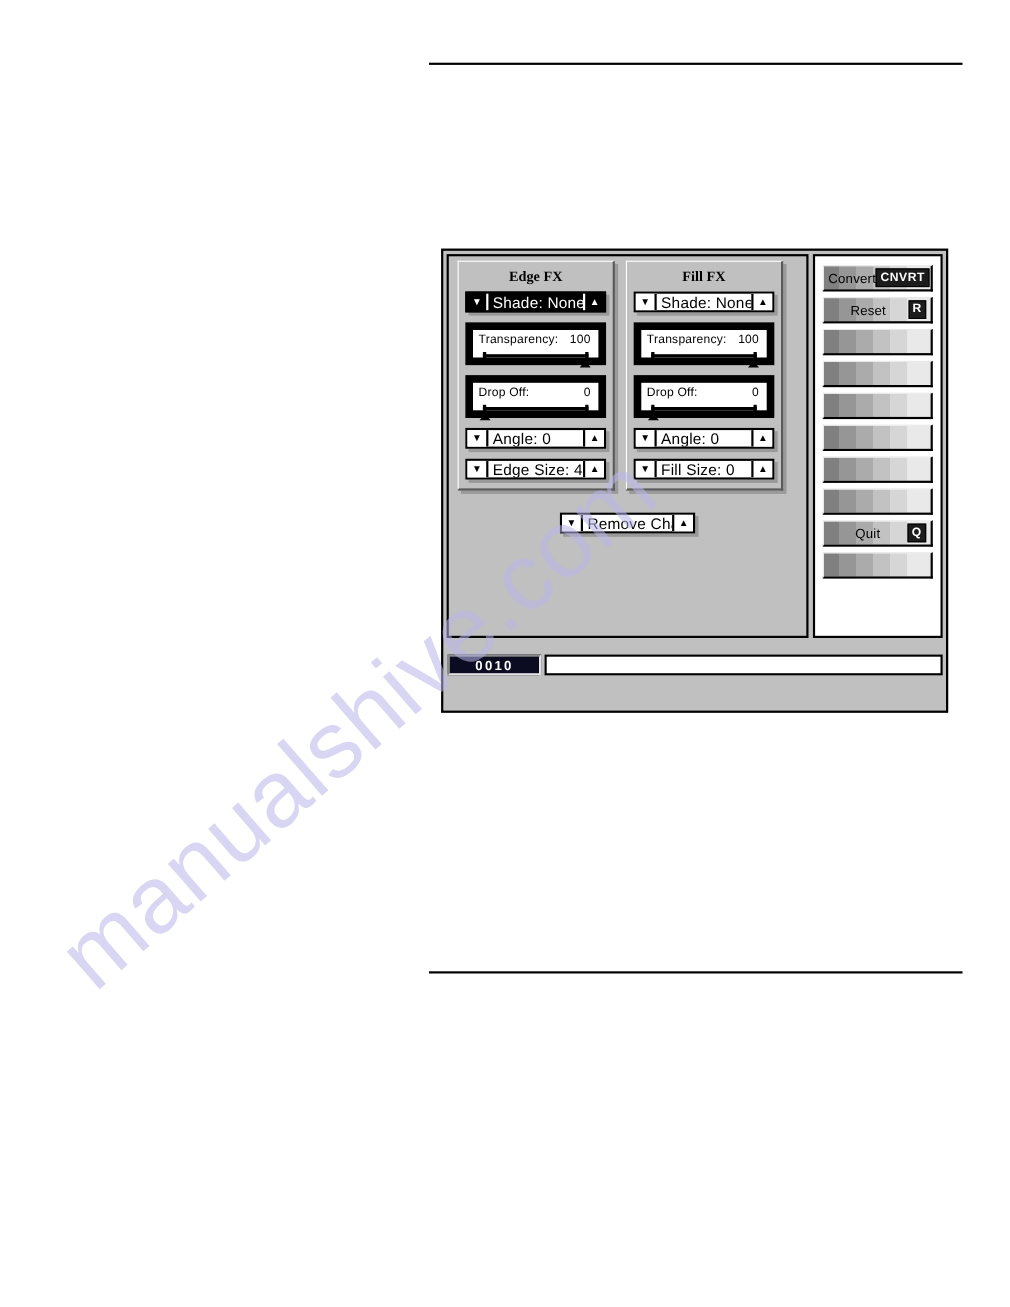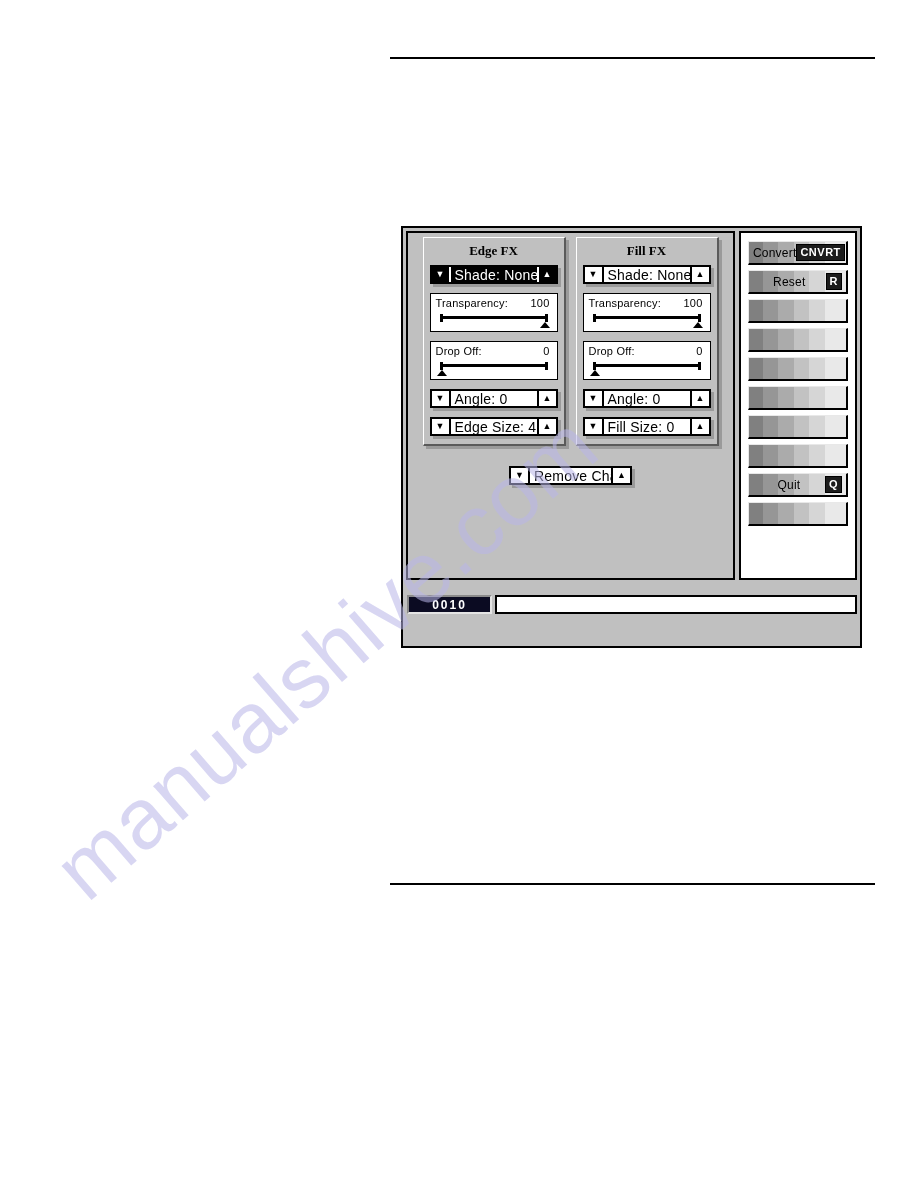--- a/index.html
+++ b/index.html
@@ -189,21 +189,20 @@
     text-align: center;
     font-family: "Liberation Serif", serif;
     font-weight: bold;
     font-size: 13px;
     color: #000000;
     margin-bottom: 5px;
   }
   .fx-row {
     display: flex;
     gap: 10px;
-    justify-content: center;
     padding: 0 8px;
   }
 
   
   .fx-panel {
     width: 143px;
     background: #c0c0c0;
     border-top: 1px solid #ffffff;
     border-left: 1px solid #ffffff;
     border-right: 2px solid #5a5a5a;
@@ -266,21 +265,21 @@
     color: #000000;
     letter-spacing: .2px;
     overflow: hidden;
     white-space: nowrap;
   }
   .spinner.inverted .spin-label { color: #ffffff; }
 
   
   .slider-box {
     background: #ffffff;
-    border: 1px solid #000000;
+    border: 7px solid #000000;
     box-sizing: border-box;
     padding: 3px 5px 2px 5px;
     margin-bottom: 9px;
     position: relative;
     height: 39px;
   }
   .slider-head {
     display: flex;
     justify-content: space-between;
     font-family: "Liberation Sans", sans-serif;

